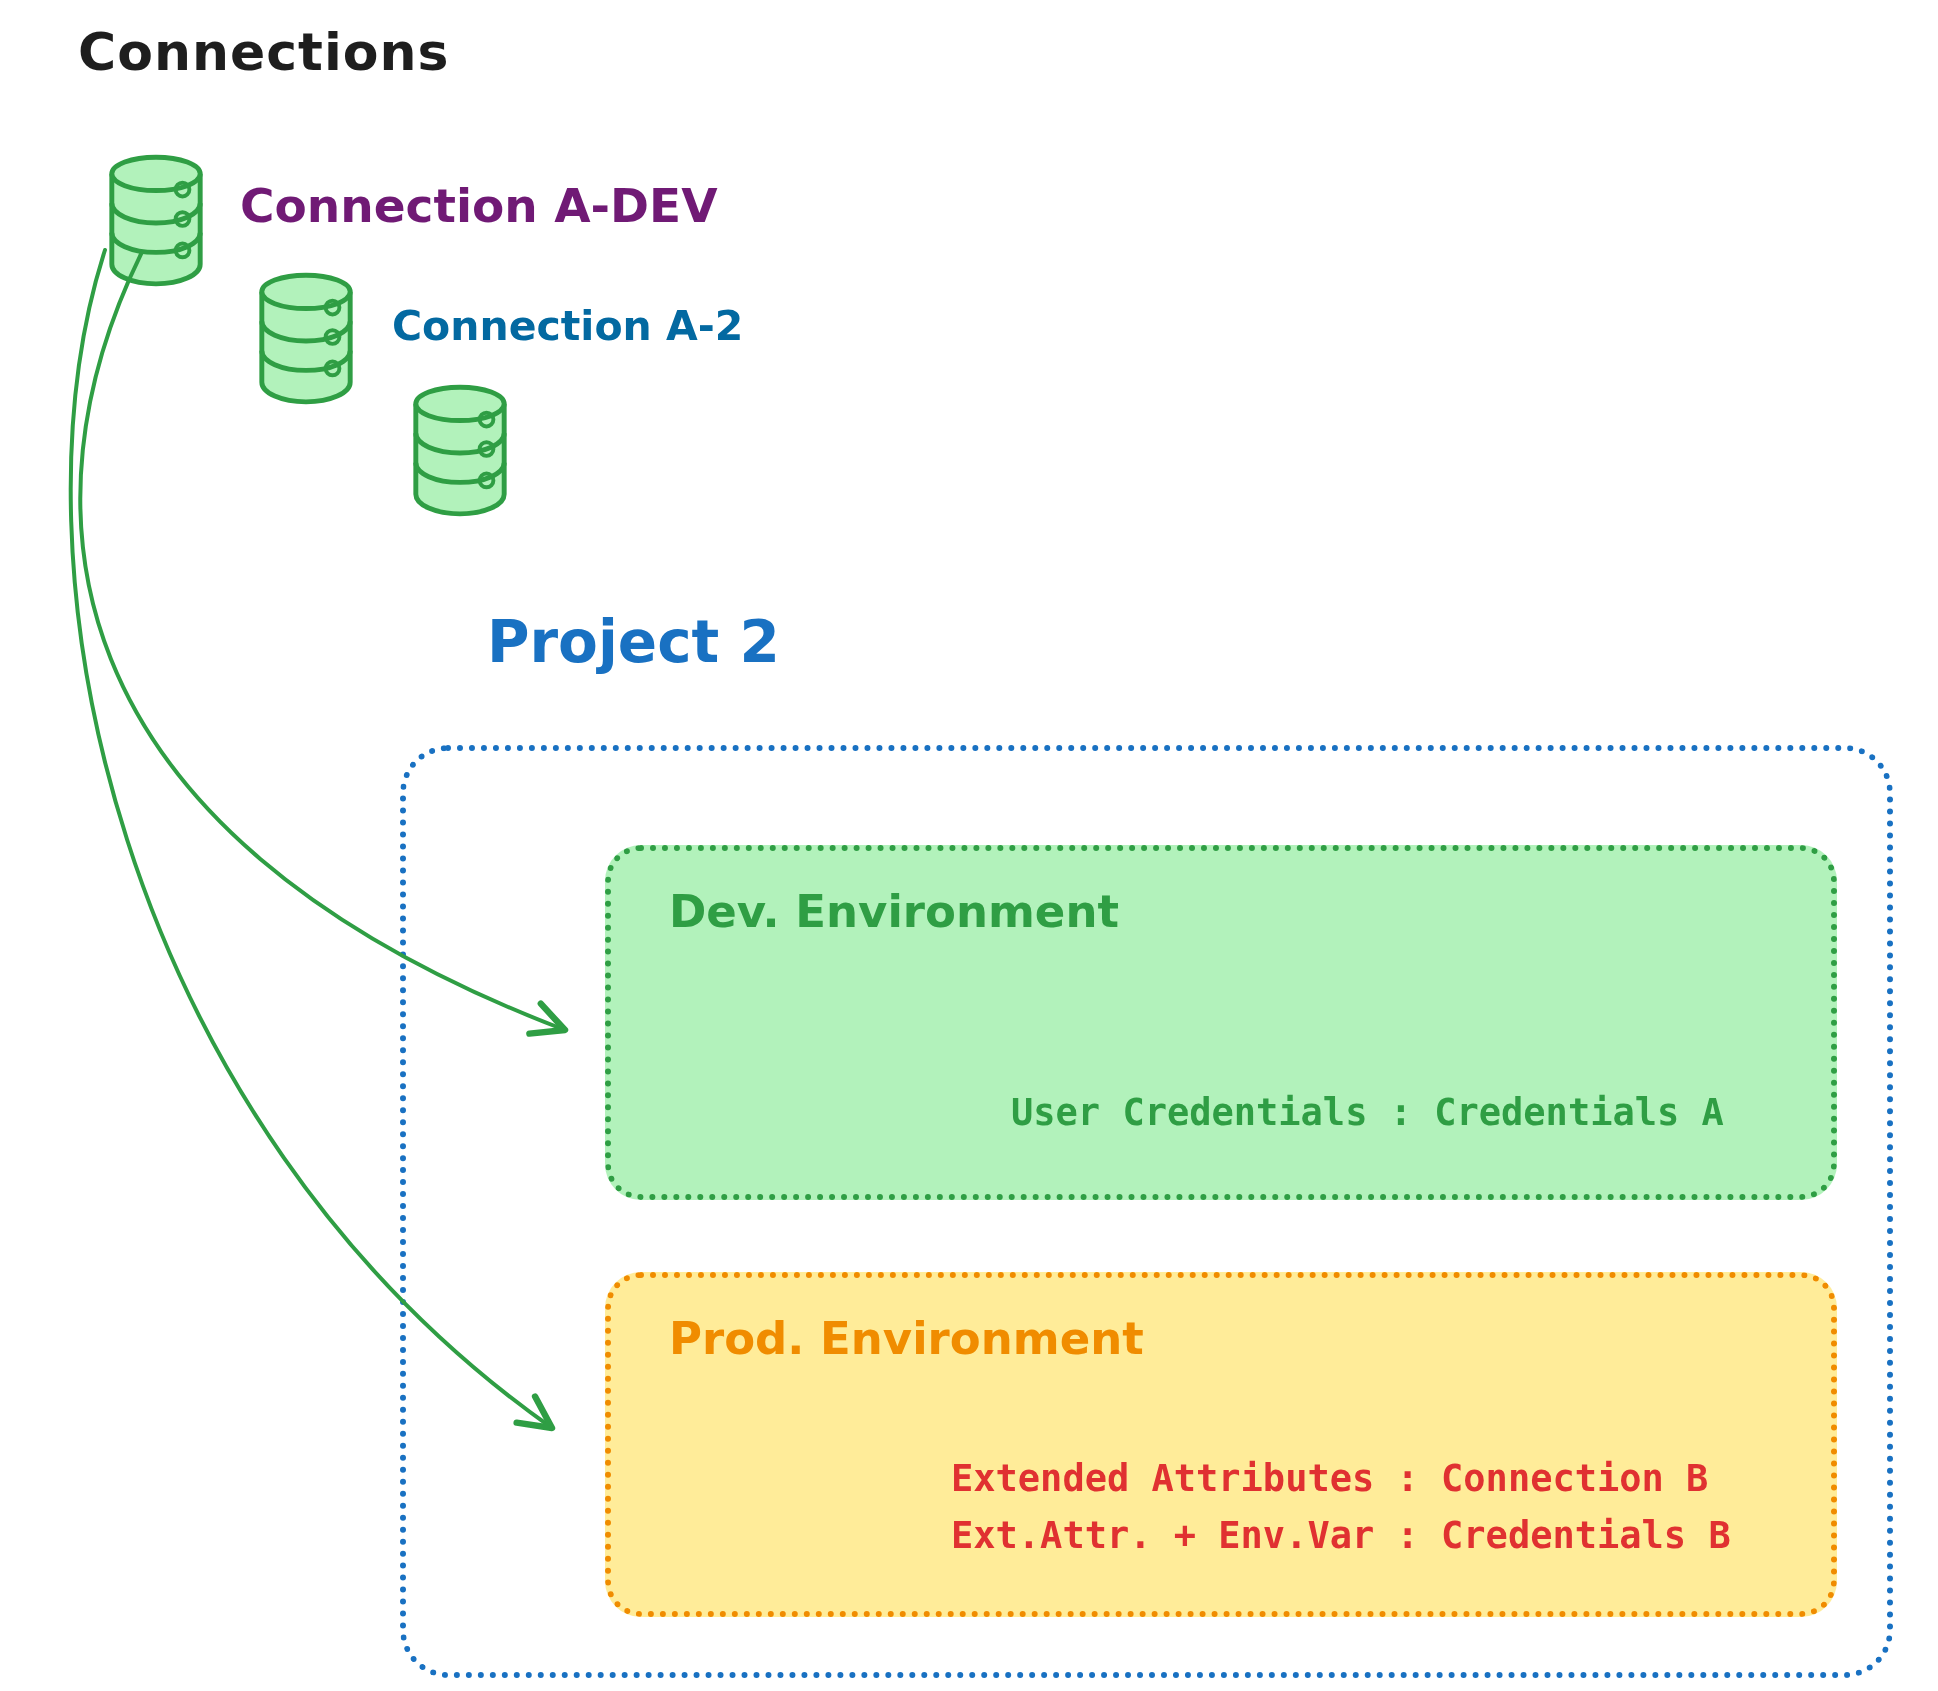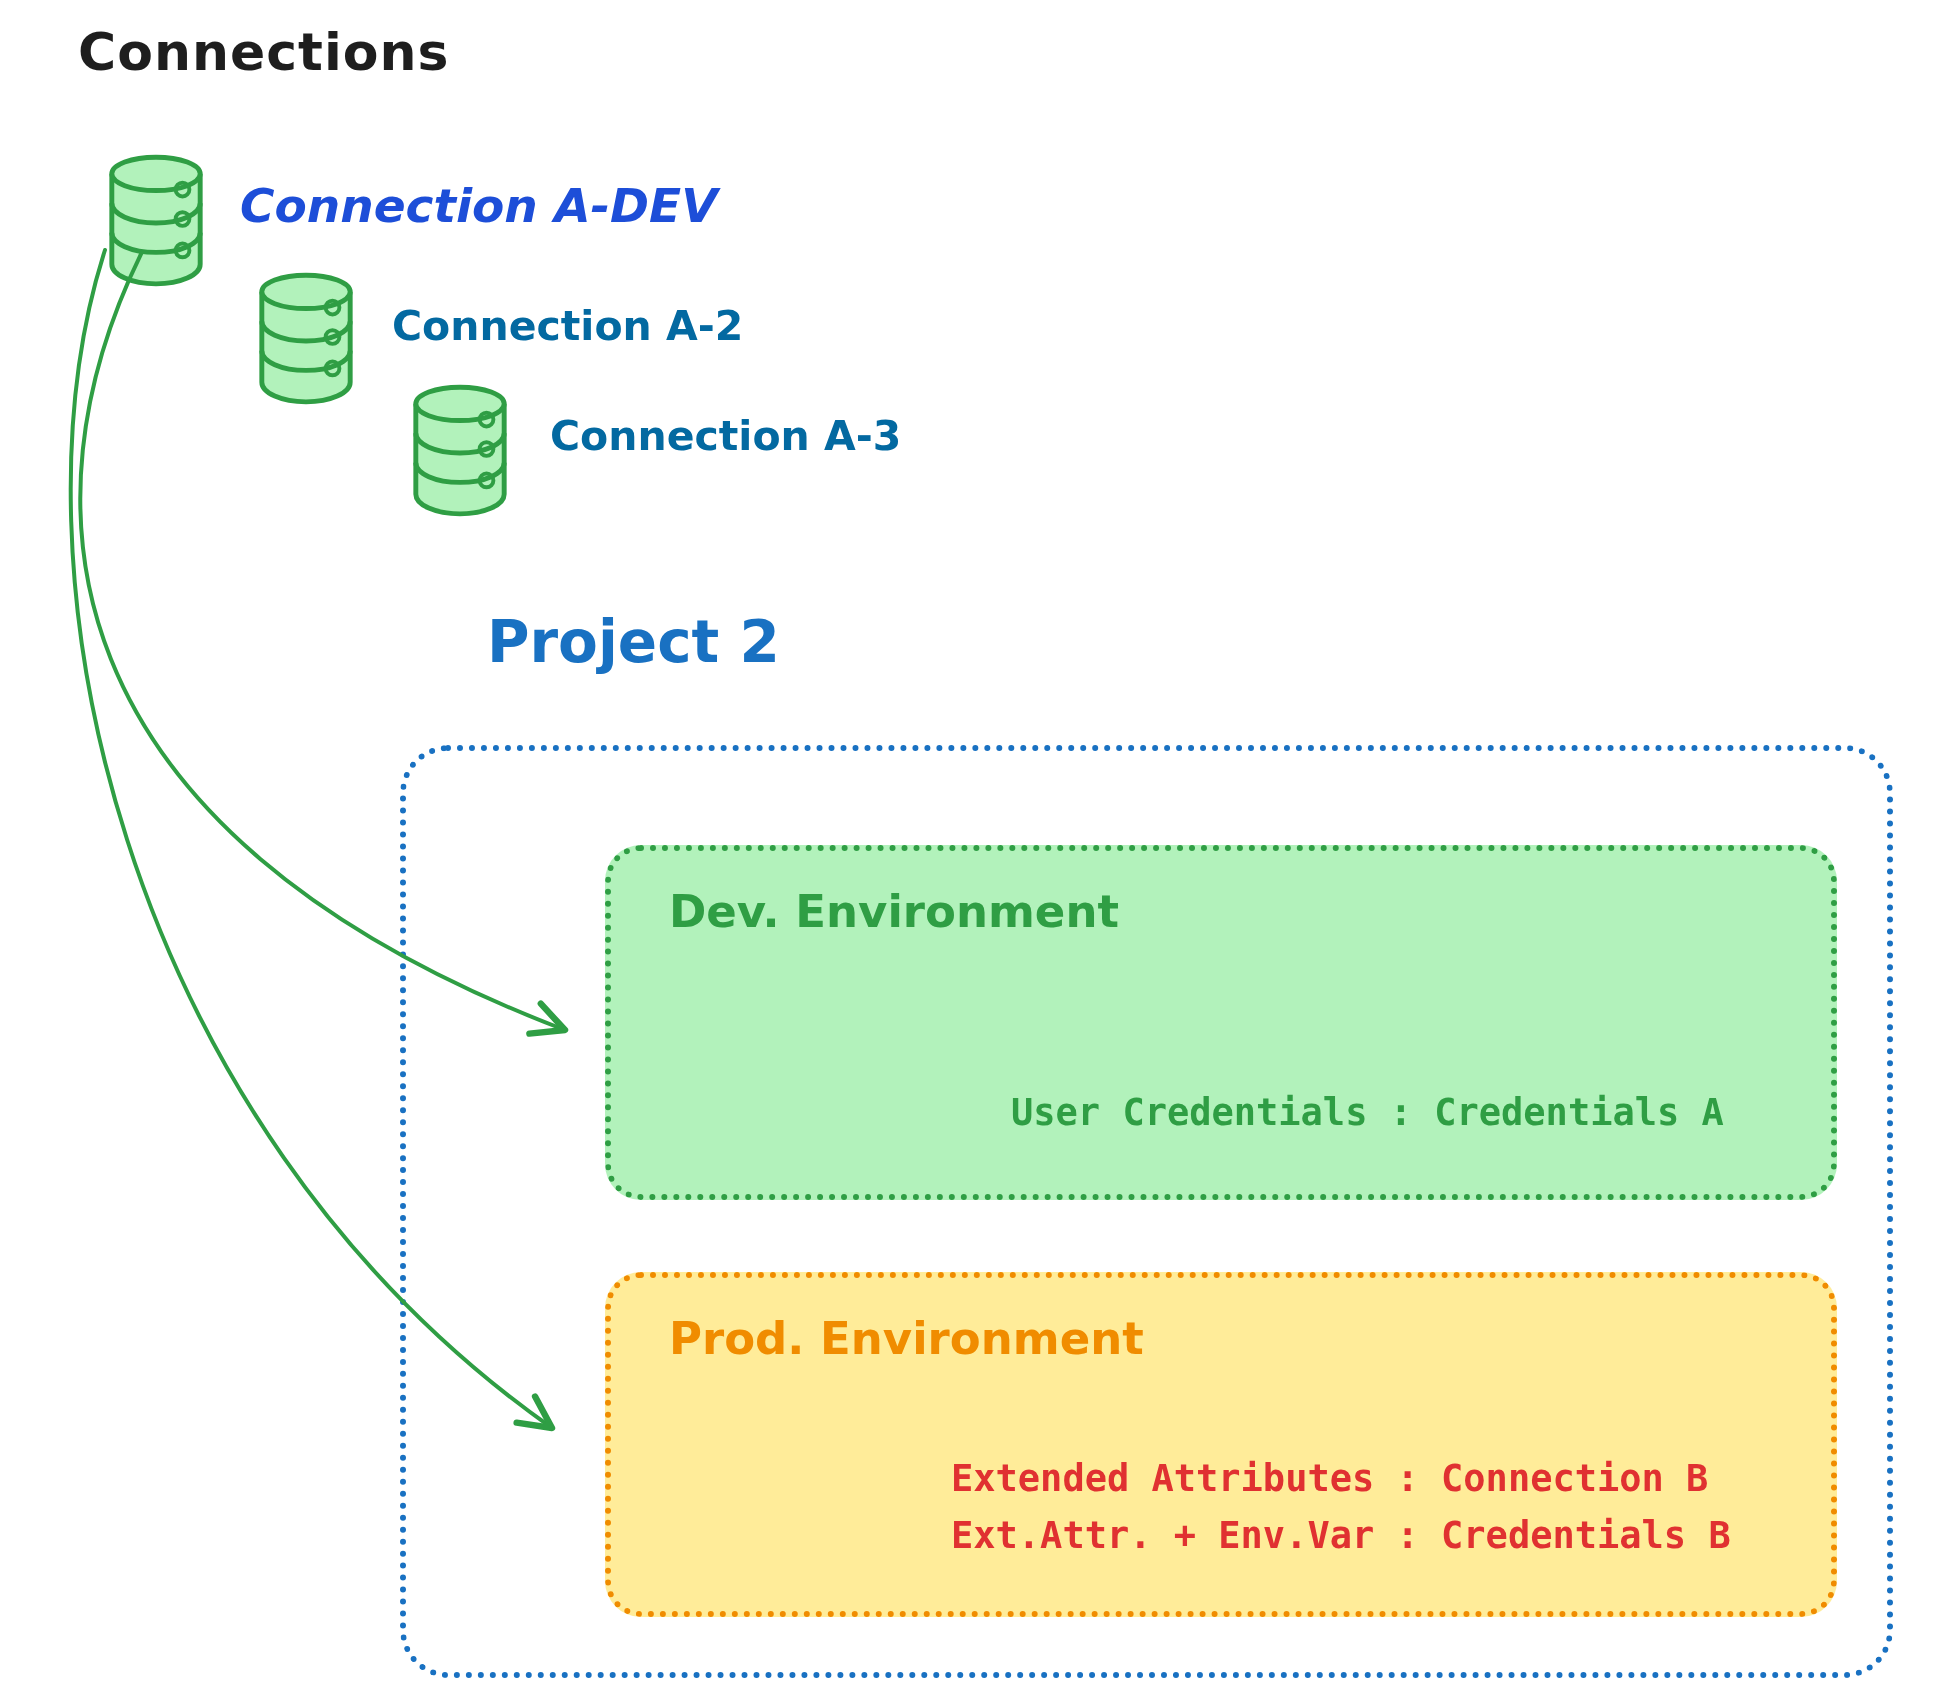--- a/index.html
+++ b/index.html
@@ -20,21 +20,21 @@
   }
 
   .db-icon{width:108px;height:142px;}
   .db-1{left:102px; top:150px;}
   .db-2{left:252px; top:268px;}
   .db-3{left:406px; top:380px;}
 
   .conn-label{font-weight:bold; white-space:nowrap;}
   .conn-label-active{
     left:240px; top:178px;
-    font-size:47px; color:#1d4ed8;font-style:italic;
+    font-size:47px; color:#701a75;
   }
   .conn-label-muted{font-size:41px; color:#0369a1;}
   .conn-label-2{left:392px; top:302px;}
   .conn-label-3{left:550px; top:412px;}
 
   .project-title{
     left:487px; top:608px;
     font-size:58px; font-weight:bold; color:#1971c2;
   }
 
@@ -138,21 +138,20 @@
     <svg viewBox="0 0 110 140" width="108" height="142">
       <path d="M10 22 v92 a45 20 0 0 0 90 0 v-92" fill="#b2f2bb" stroke="#2f9e44" stroke-width="5" stroke-linejoin="round"></path>
       <ellipse cx="55" cy="22" rx="45" ry="17" fill="#b2f2bb" stroke="#2f9e44" stroke-width="5"></ellipse>
       <path d="M10 52 a45 20 0 0 0 90 0" fill="none" stroke="#2f9e44" stroke-width="5"></path>
       <path d="M10 82 a45 20 0 0 0 90 0" fill="none" stroke="#2f9e44" stroke-width="5"></path>
       <circle cx="82" cy="38" r="7" fill="none" stroke="#2f9e44" stroke-width="4"></circle>
       <circle cx="82" cy="68" r="7" fill="none" stroke="#2f9e44" stroke-width="4"></circle>
       <circle cx="82" cy="100" r="7" fill="none" stroke="#2f9e44" stroke-width="4"></circle>
     </svg>
   </div>
-  <div class="abs conn-label conn-label-muted conn-label-3">Connection A-3</div>
 
   <div class="abs project-title">Project 2</div>
 
   <div class="abs project-box"></div>
 
   <div class="abs env-box dev-box">
     <div class="env-title dev-title">Dev. Environment</div>
     <div class="mono-line dev-cred">User Credentials : Credentials A</div>
   </div>
 

